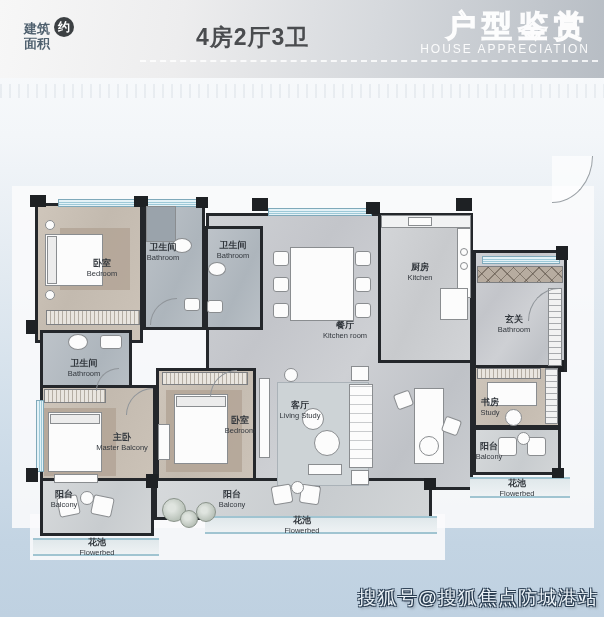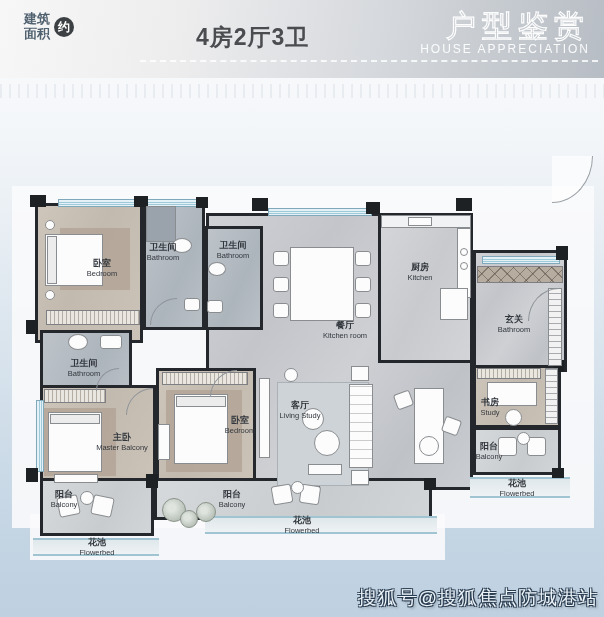--- a/index.html
+++ b/index.html
@@ -5,28 +5,28 @@
   html,body{margin:0;padding:0;}
   #screen{position:relative;width:604px;height:617px;overflow:hidden;
     font-family:"Liberation Sans","DejaVu Sans",sans-serif;
     background:linear-gradient(180deg,#fbfcfd 0%,#f3f6f9 22%,#e2eaf1 45%,#cfdde9 70%,#c3d4e3 88%,#bfd1e1 100%);}
   
   .banner{position:absolute;left:0;top:0;width:604px;height:78px;
     background:linear-gradient(100deg,#f7f7f7 0%,#ededee 30%,#d6d9dd 62%,#b7bdc4 100%);}
   .banner-dash{position:absolute;left:140px;right:6px;top:60px;border-top:2px dashed rgba(255,255,255,.8);}
   .tickstrip{position:absolute;left:0;right:0;top:84px;height:14px;
     background:repeating-linear-gradient(90deg,rgba(150,165,180,.14) 0 2px,transparent 2px 9px);}
-  .area-label{position:absolute;left:24px;top:12px;font-size:13px;font-weight:bold;color:#50616f;line-height:1.15;text-align:center;}
+  .area-label{position:absolute;left:24px;top:22px;font-size:13px;font-weight:bold;color:#50616f;line-height:1.15;text-align:center;}
   .approx-badge{position:absolute;left:54px;top:17px;width:20px;height:20px;border-radius:50%;
     background:#3c4043;color:#fff;font-size:12px;font-weight:bold;text-align:center;line-height:20px;}
   .area-big{position:absolute;left:80px;top:2px;font-size:46px;font-weight:800;font-style:italic;
     color:#55575a;letter-spacing:-1px;}
   .area-big .sup{font-size:22px;vertical-align:14px;font-style:normal;font-weight:800;}
   .spec{position:absolute;left:196px;top:22px;font-size:23px;font-weight:bold;color:#4a4c4f;letter-spacing:1px;}
-  .title-cn{position:absolute;right:14px;top:6px;font-size:30px;font-weight:400;letter-spacing:6px;
+  .title-cn{position:absolute;right:14px;top:6px;font-size:30px;font-weight:700;letter-spacing:6px;
     color:transparent;margin-left:32px;-webkit-text-stroke:1.2px rgba(255,255,255,.95);}
   .title-en{position:absolute;right:14px;top:42px;font-size:12px;letter-spacing:2px;color:rgba(255,255,255,.92);}
   
   .halo{position:absolute;background:rgba(250,251,252,.88);}
   .room{position:absolute;box-sizing:border-box;border:3px solid #24272b;}
   .marble{background:linear-gradient(125deg,#cfd1d5 0%,#c3c5ca 30%,#ced0d4 55%,#bfc2c7 80%,#cacdd1 100%);}
   .marble2{background:linear-gradient(115deg,#d4d6d9 0%,#c8cacd 50%,#d2d4d7 100%);}
   .warm{background:linear-gradient(115deg,#cfc6bb 0%,#c3baaf 45%,#ccc3b8 100%);}
   .bath{background:linear-gradient(115deg,#bdc3c9 0%,#adb5bc 60%,#b9c0c6 100%);}
   .balc{background:linear-gradient(115deg,#d6d9db 0%,#c8cccf 60%,#d2d5d7 100%);}

